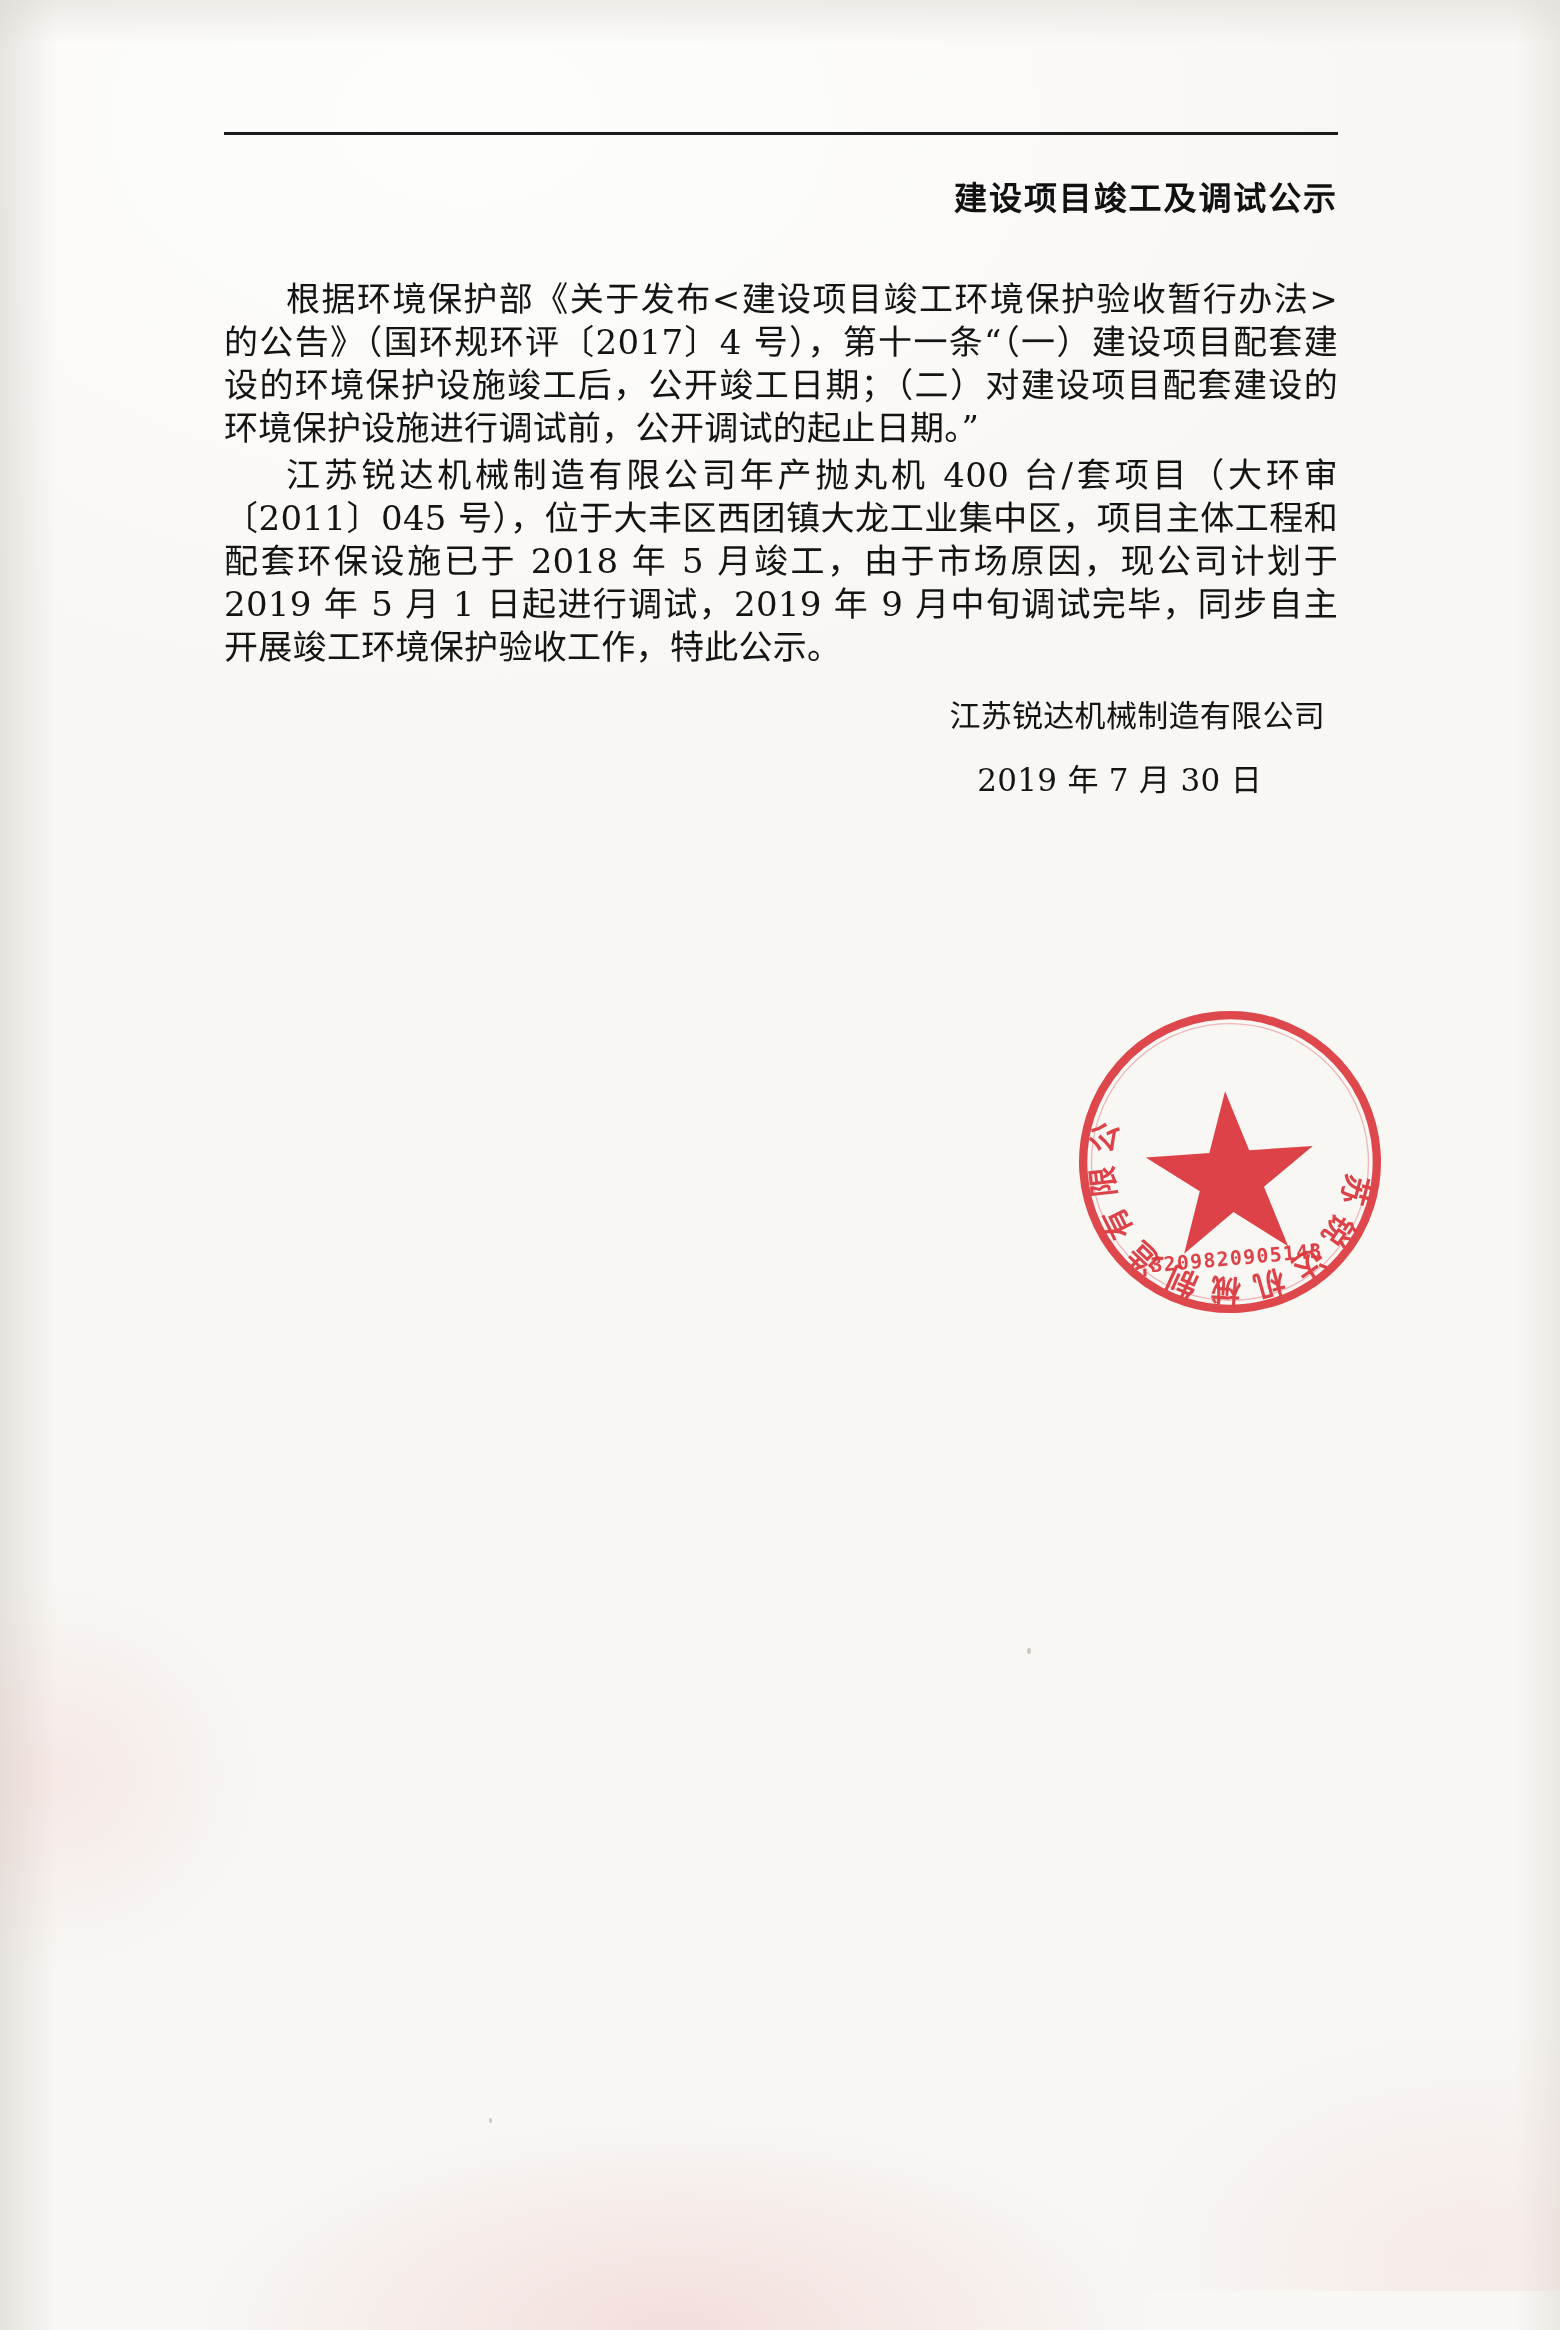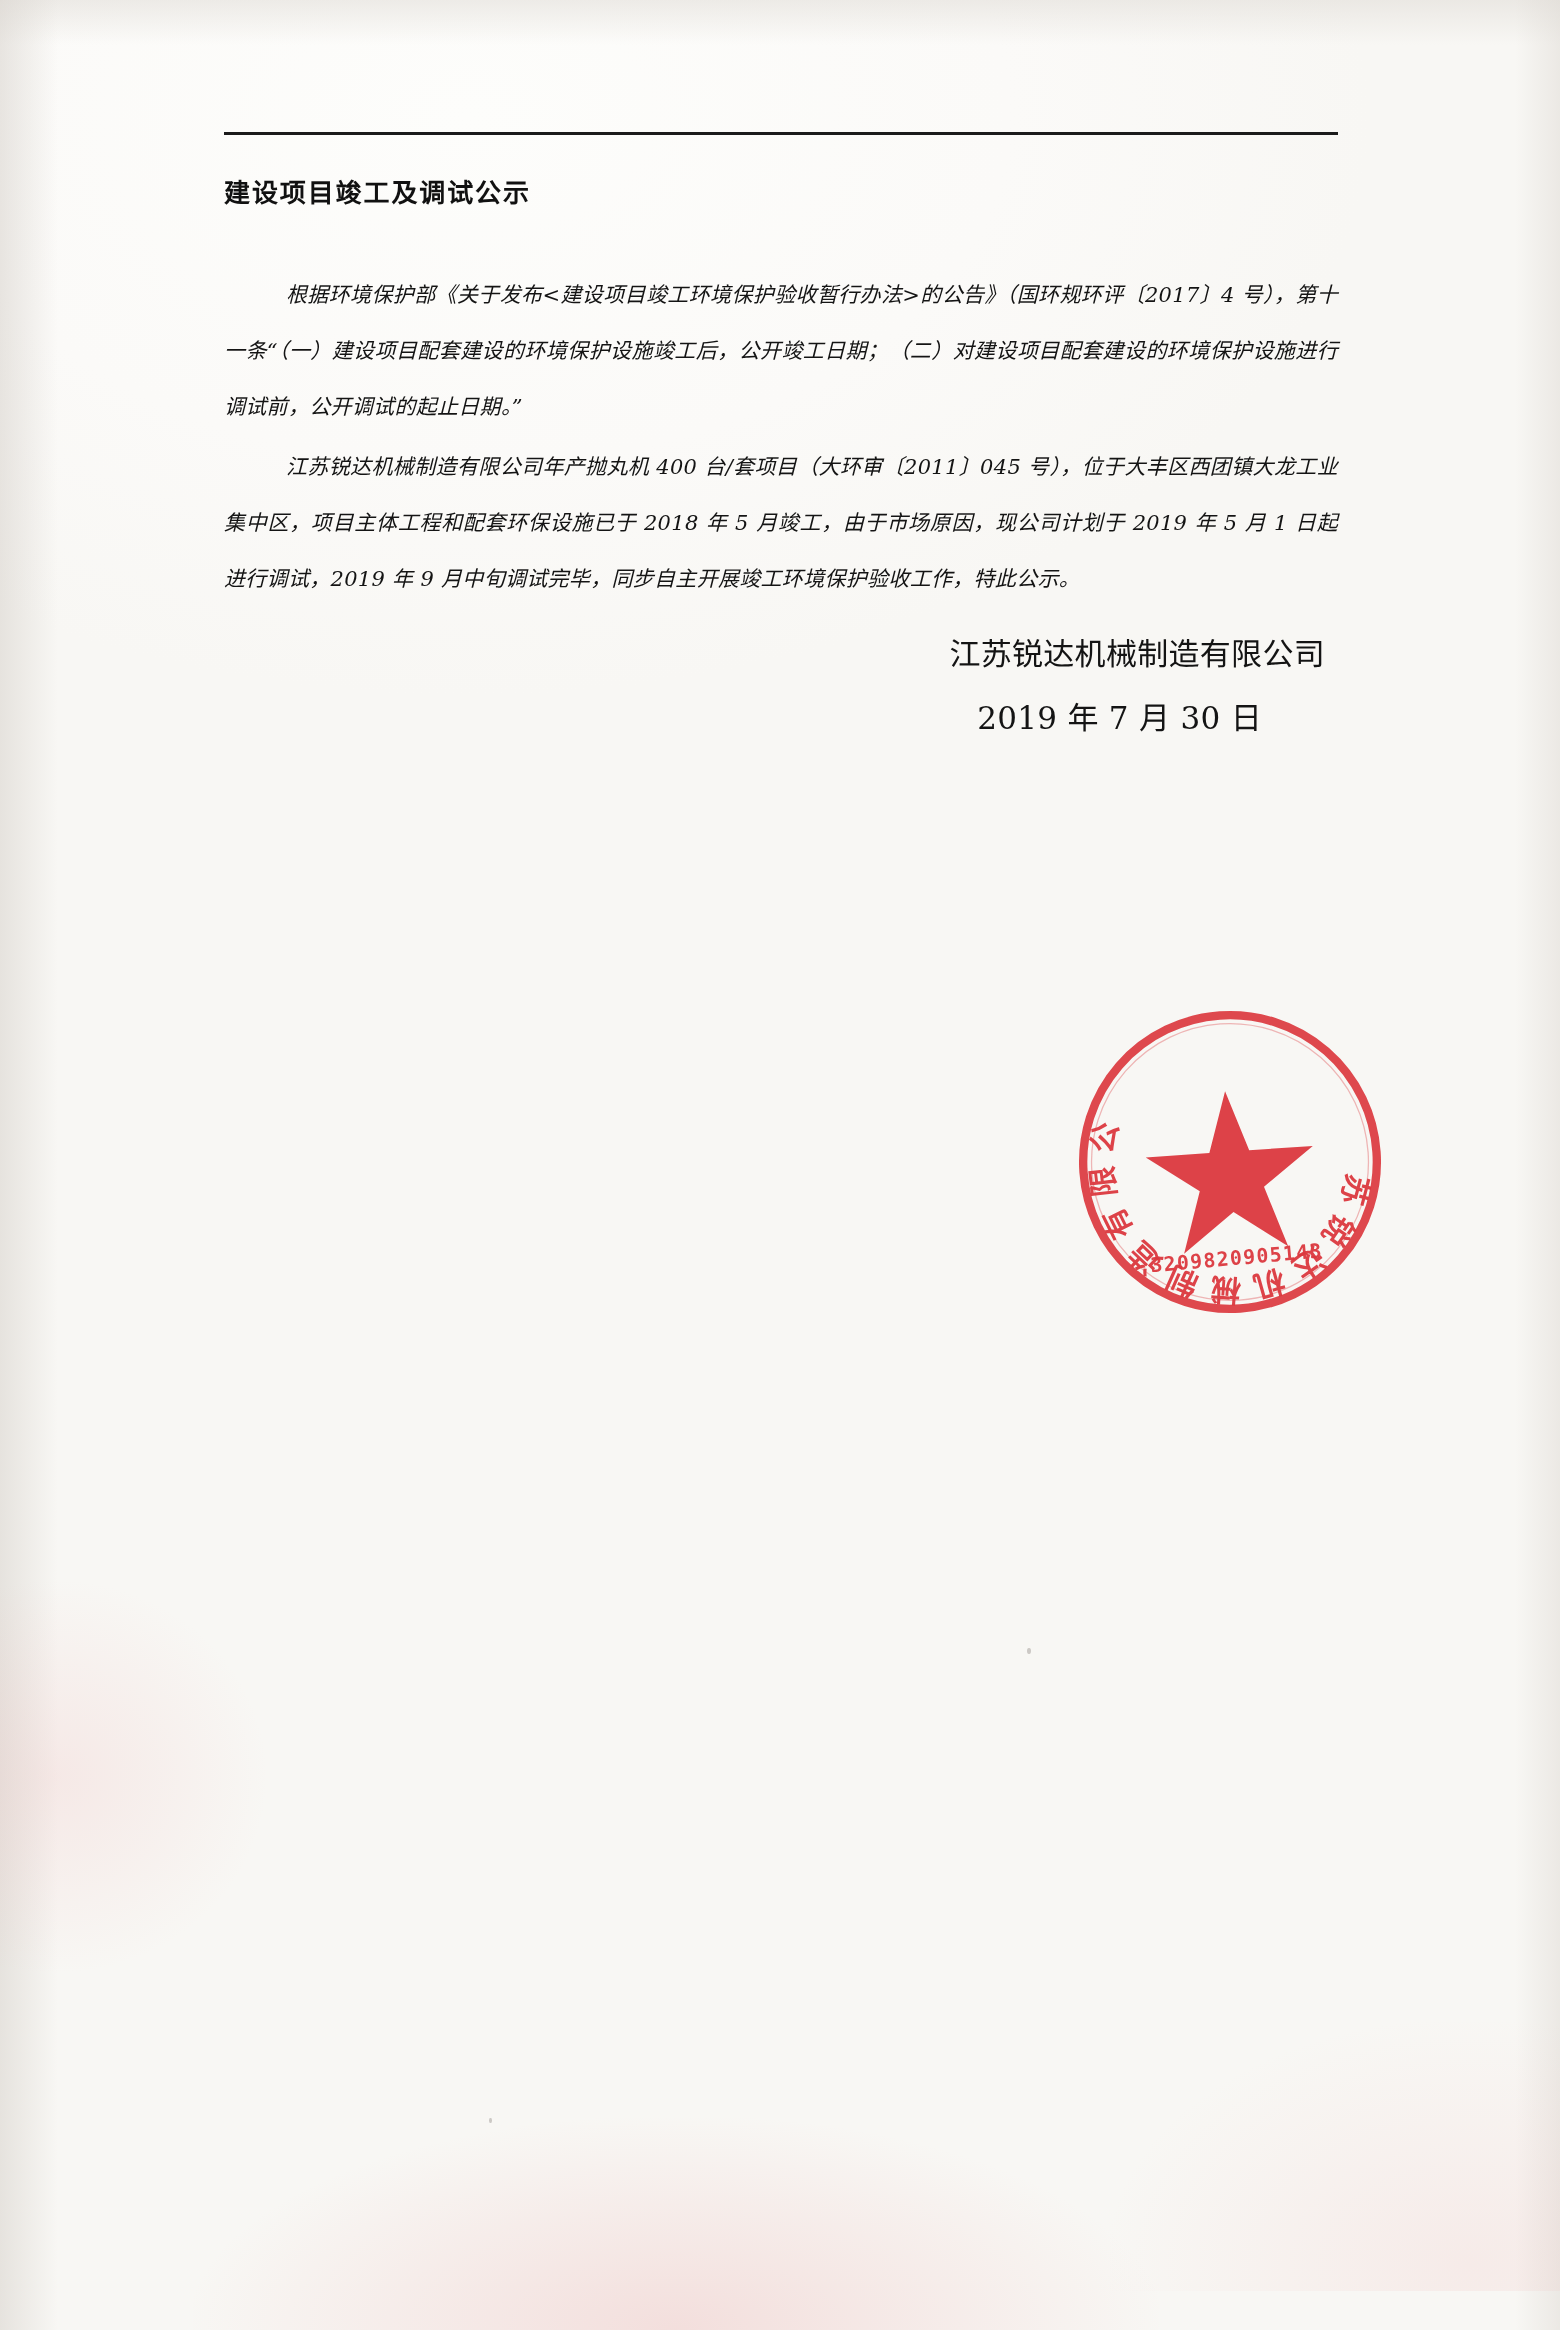--- a/index.html
+++ b/index.html
@@ -73,38 +73,37 @@
   }
 
   .rule {
     width: 1114px;
     height: 3.2px;
     background: #1b1b1b;
     margin: 0 0 37px 0;
   }
 
   .doc-title {
-    text-align: left;
-    font-size: 26px;
+    text-align: right;
+    font-size: 33px;
     font-weight: bold;
     letter-spacing: 1.9px;
     color: #111;
     font-family: "DejaVu Sans", "Liberation Sans", sans-serif;
     margin-bottom: 58px;
   }
 
   .para {
-    font-size: 21px;
-    line-height: 56px;
+    font-size: 34px;
+    line-height: 43px;
     color: #141414;
     text-align: justify;
     text-justify: inter-ideograph;
     letter-spacing: 0.3px;
     margin: 0 0 3.9px 0;
-    font-style: italic;
   }
   .para.indent {
     text-indent: 62px;
   }
 
   .signature-block {
     margin-top: 15.4px;
     text-align: right;
     position: relative;
   }

